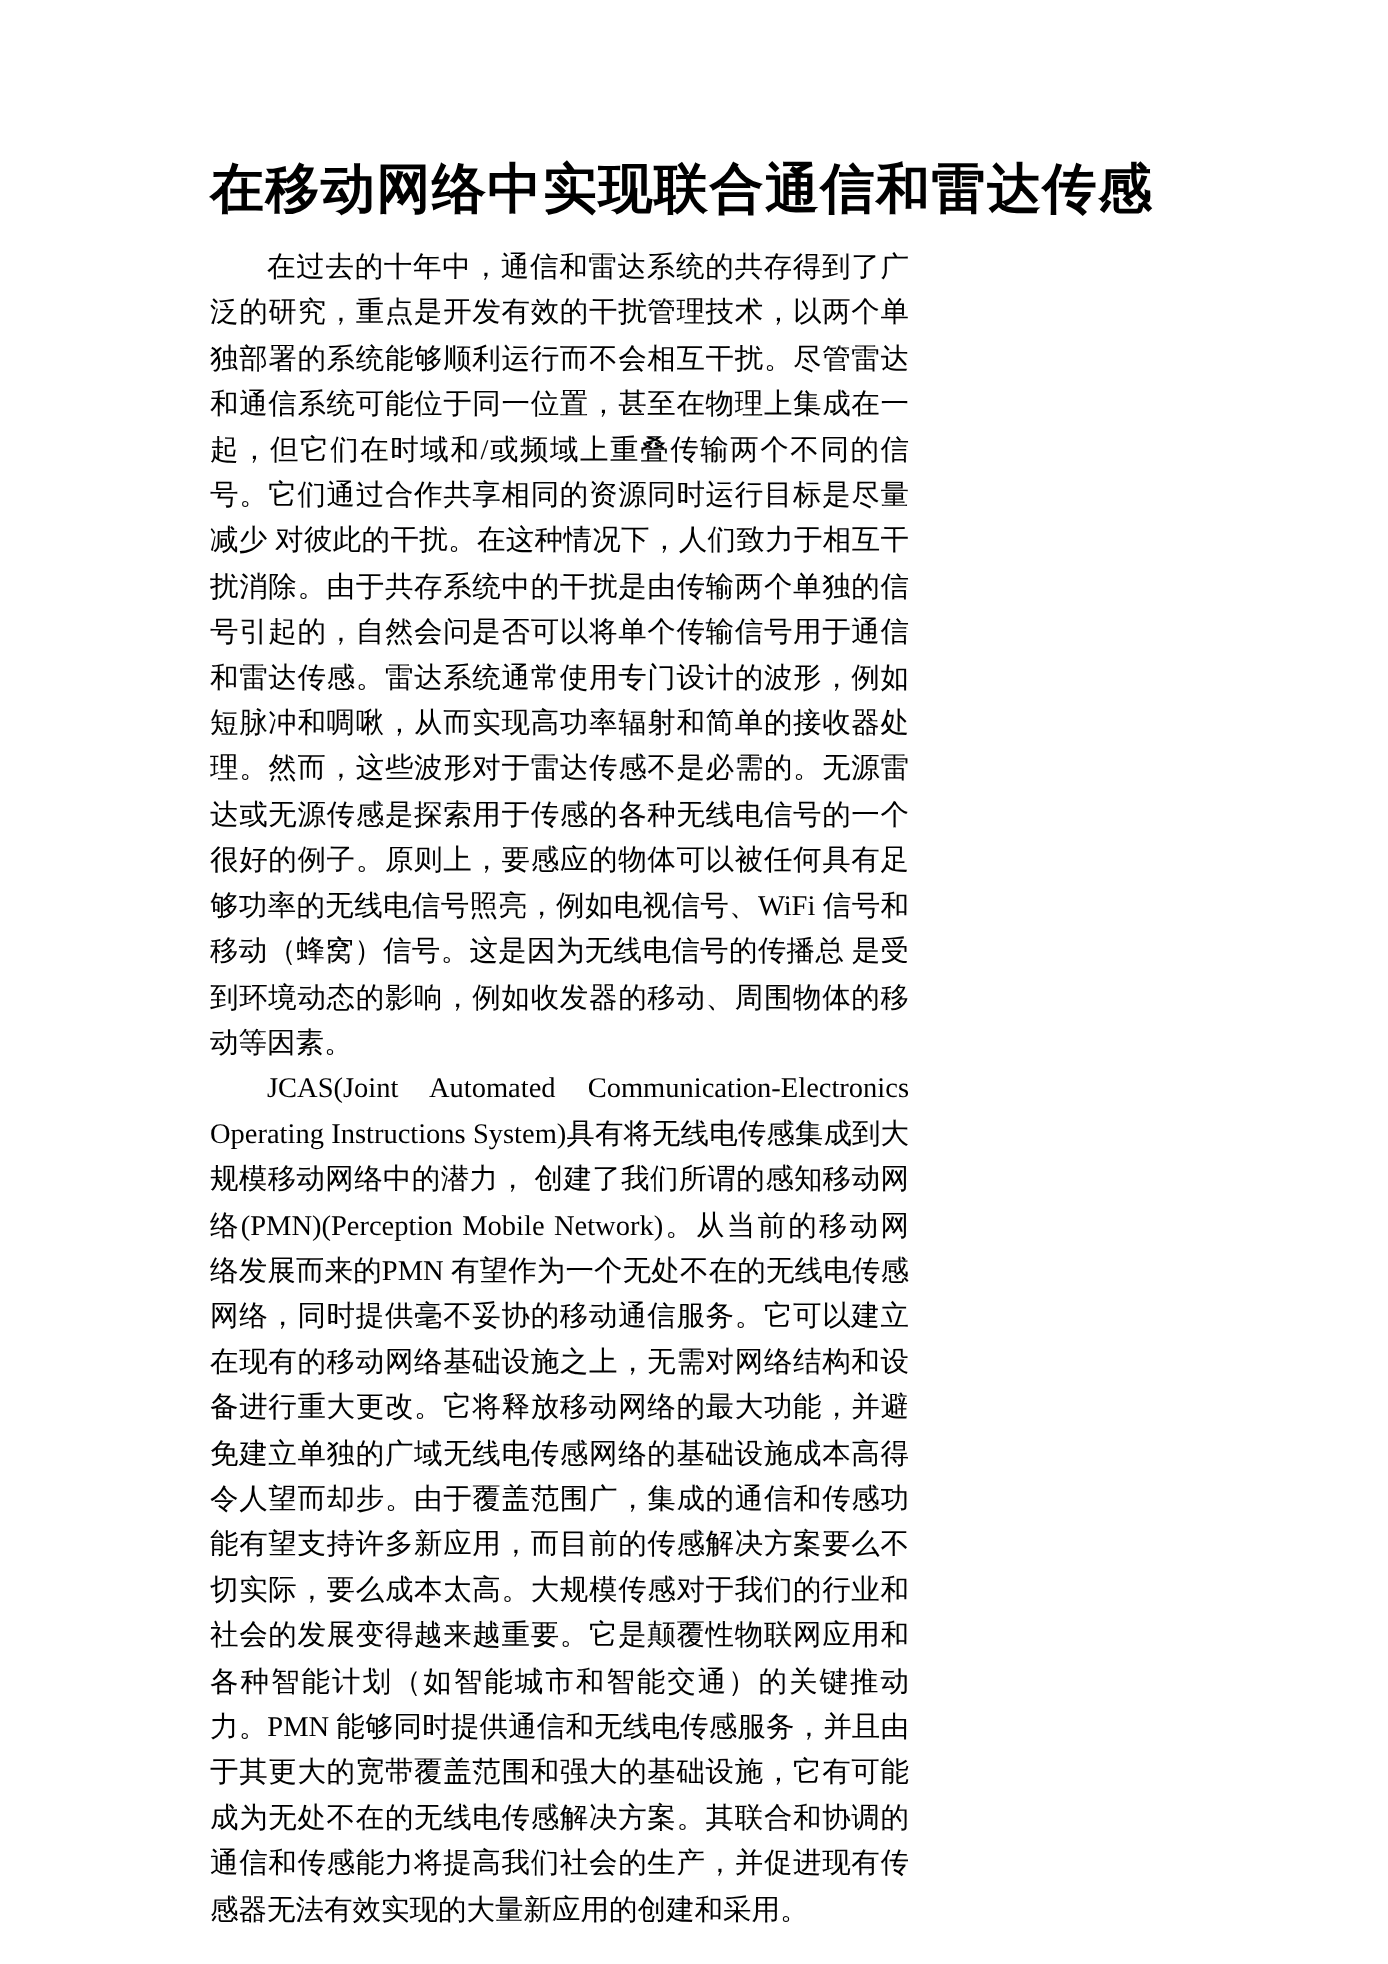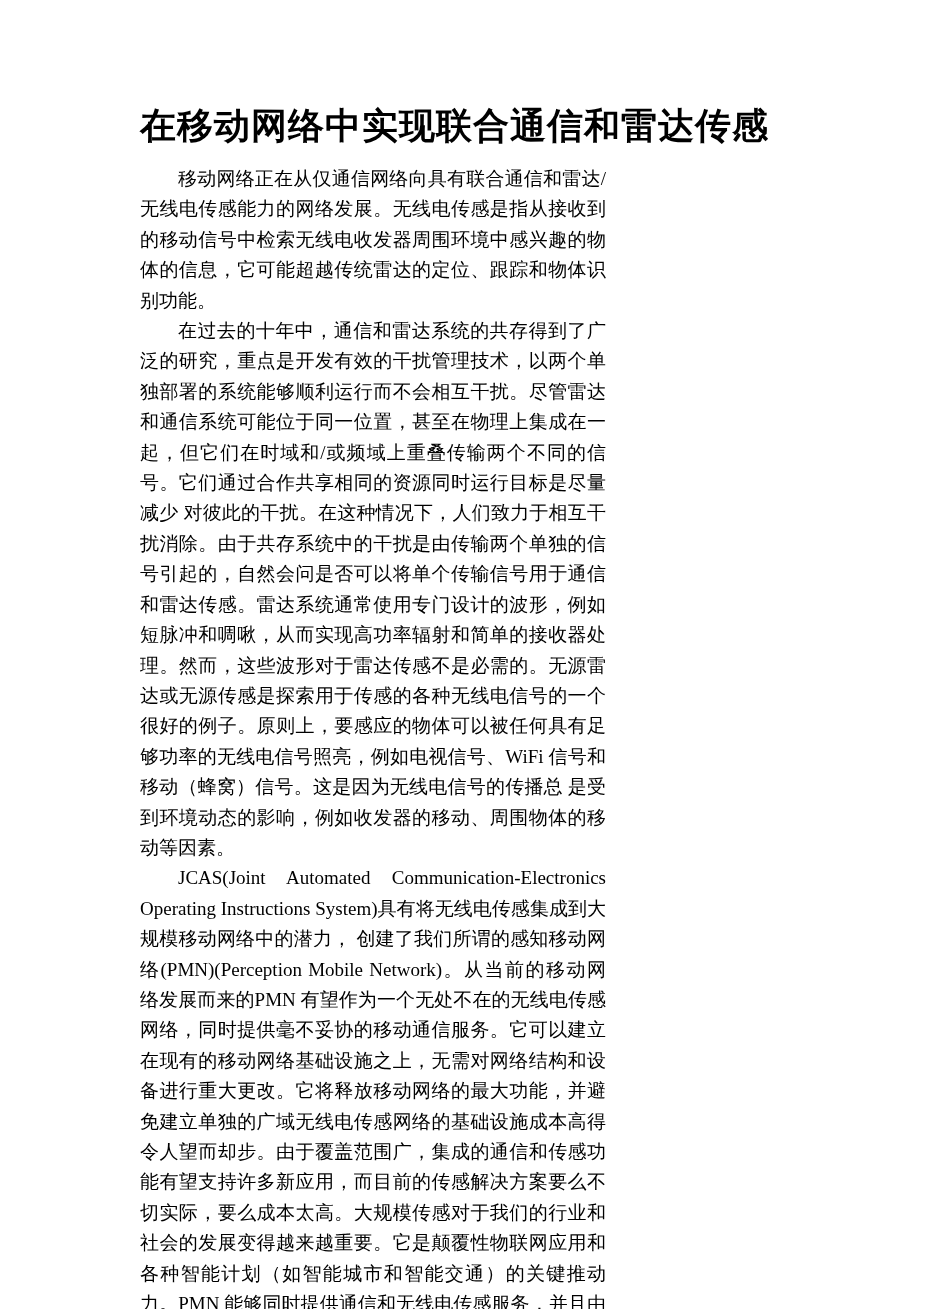--- a/index.html
+++ b/index.html
@@ -38,17 +38,16 @@
     text-indent: 2em;
     word-break: break-word;
   }
 </style>
 </head>
 <body>
 
 <div class="page">
   <h1 class="doc-title">在移动网络中实现联合通信和雷达传感</h1>
   <div class="doc-body">
-    <p>移动网络正在从仅通信网络向具有联合通信和雷达/无线电传感能力的网络发展。无线电传感是指从接收到的移动信号中检索无线电收发器周围环境中感兴趣的物体的信息，它可能超越传统雷达的定位、跟踪和物体识别功能。</p>
     <p>在过去的十年中，通信和雷达系统的共存得到了广泛的研究，重点是开发有效的干扰管理技术，以两个单独部署的系统能够顺利运行而不会相互干扰。尽管雷达和通信系统可能位于同一位置，甚至在物理上集成在一起，但它们在时域和/或频域上重叠传输两个不同的信号。它们通过合作共享相同的资源同时运行目标是尽量减少 对彼此的干扰。在这种情况下，人们致力于相互干扰消除。由于共存系统中的干扰是由传输两个单独的信号引起的，自然会问是否可以将单个传输信号用于通信和雷达传感。雷达系统通常使用专门设计的波形，例如短脉冲和啁啾，从而实现高功率辐射和简单的接收器处理。然而，这些波形对于雷达传感不是必需的。无源雷达或无源传感是探索用于传感的各种无线电信号的一个很好的例子。原则上，要感应的物体可以被任何具有足够功率的无线电信号照亮，例如电视信号、WiFi 信号和移动（蜂窝）信号。这是因为无线电信号的传播总 是受到环境动态的影响，例如收发器的移动、周围物体的移动等因素。</p>
     <p>JCAS(Joint Automated Communication-Electronics Operating Instructions System)具有将无线电传感集成到大规模移动网络中的潜力， 创建了我们所谓的感知移动网络(PMN)(Perception Mobile Network)。从当前的移动网络发展而来的PMN 有望作为一个无处不在的无线电传感网络，同时提供毫不妥协的移动通信服务。它可以建立在现有的移动网络基础设施之上，无需对网络结构和设备进行重大更改。它将释放移动网络的最大功能，并避免建立单独的广域无线电传感网络的基础设施成本高得令人望而却步。由于覆盖范围广，集成的通信和传感功能有望支持许多新应用，而目前的传感解决方案要么不切实际，要么成本太高。大规模传感对于我们的行业和社会的发展变得越来越重要。它是颠覆性物联网应用和各种智能计划（如智能城市和智能交通）的关键推动力。PMN 能够同时提供通信和无线电传感服务，并且由于其更大的宽带覆盖范围和强大的基础设施，它有可能成为无处不在的无线电传感解决方案。其联合和协调的通信和传感能力将提高我们社会的生产，并促进现有传感器无法有效实现的大量新应用的创建和采用。</p>
   </div>
 </div>
 
 </body></html>

